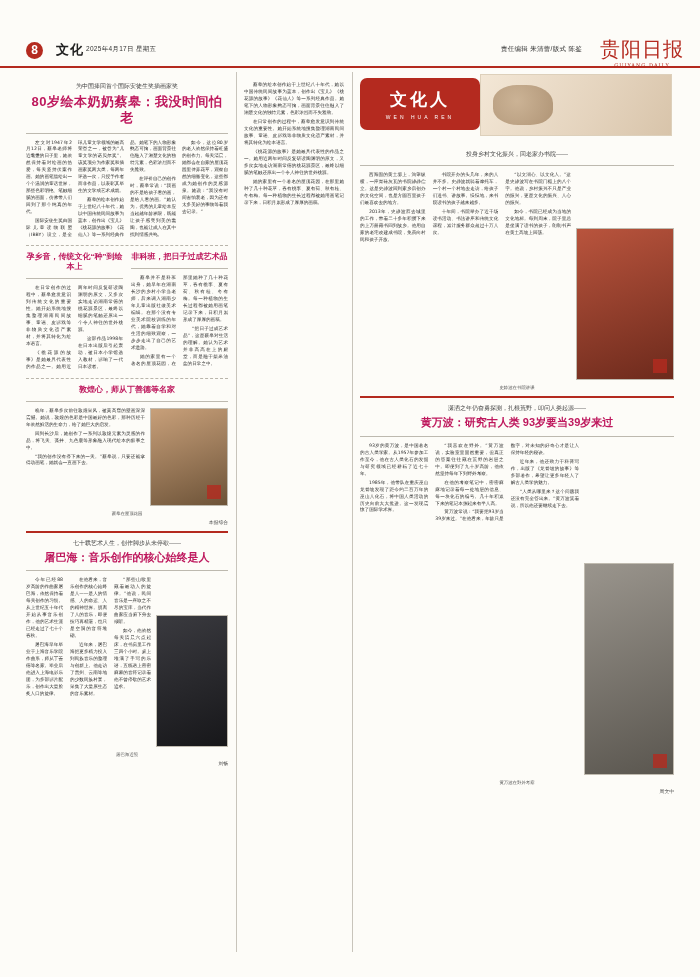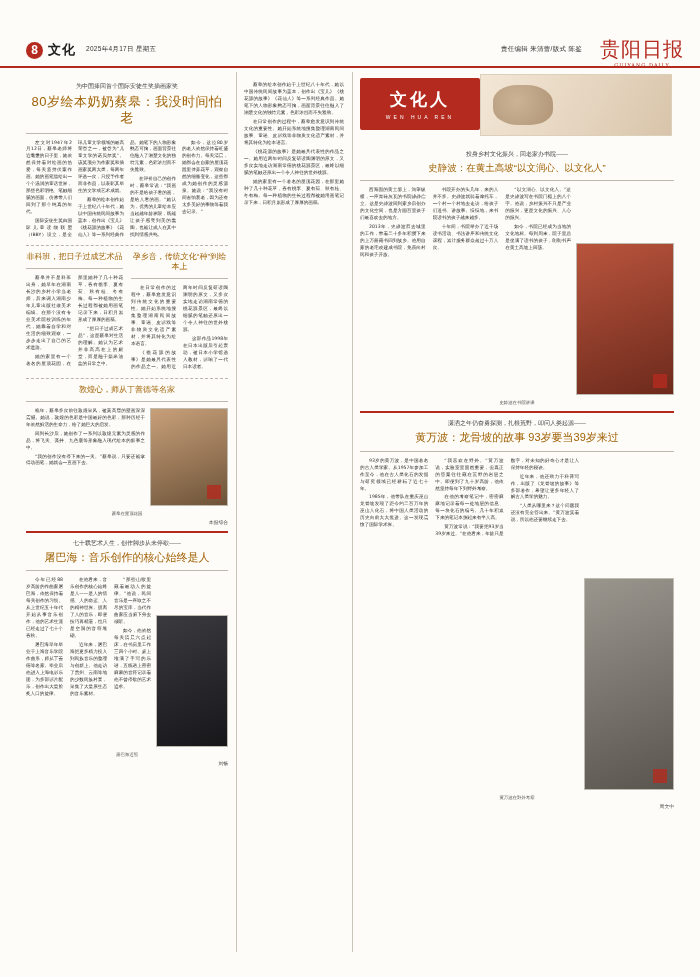--- a/index.html
+++ b/index.html
@@ -12,21 +12,21 @@
   .masthead{
     position:absolute;left:0;top:38px;width:700px;height:28px;
     border-bottom:2px solid #b42a1f;
   }
   .pg-badge{
     position:absolute;left:26px;top:42px;width:17px;height:17px;border-radius:50%;
     background:#b42a1f;color:#fff;font-size:12px;font-weight:bold;
     text-align:center;line-height:17px;
   }
   .pg-section{
-    position:absolute;left:48px;top:41px;font-size:13px;font-weight:bold;color:#222;
+    position:absolute;left:56px;top:41px;font-size:13px;font-weight:bold;color:#222;
     letter-spacing:1px;
   }
   .pg-date{
     position:absolute;left:86px;top:45px;font-size:6.5px;color:#333;letter-spacing:.3px;
   }
   .pg-editors{
     position:absolute;right:118px;top:45px;font-size:6.5px;color:#333;letter-spacing:.3px;
     text-align:right;
   }
   .logo{
@@ -39,21 +39,21 @@
   .col-rule{position:absolute;top:72px;width:1px;height:880px;background:#c8c4bb;}
   .c1{left:236px}
   .c2{left:352px}
 
   
   .tx{font-size:4.6px;line-height:1.52;color:#2b2b2b;text-align:justify;
       font-family:"DejaVu Sans","Liberation Sans",sans-serif;}
   .tx p{margin:0 0 2px 0;text-indent:9px;}
 
   .hl{font-size:6px;color:#444;line-height:1.5;margin-bottom:3px;text-align:center;}
-  .hd{font-weight:normal;color:#a16207;text-align:center;line-height:1.25;}
+  .hd{font-weight:bold;color:#be185d;text-align:center;line-height:1.25;}
   .hd-xl{font-size:13px;letter-spacing:.5px;}
   .hd-l{font-size:11px;}
   .hd-m{font-size:9.5px;}
   .hd-s{font-size:8px;}
   .byline{font-size:4.8px;text-align:right;color:#444;margin-top:3px;}
   .rule-d{border-top:1px dashed #b9b5ab;margin:6px 0;}
   .rule-s{border-top:1px solid #bdb9af;margin:6px 0;}
   .rule-thick{border-top:2px solid #b42a1f;margin:6px 0;}
 
   .cols2{column-count:2;column-gap:7px;}
@@ -68,21 +68,21 @@
   
   .M{position:absolute;left:244px;top:82px;width:100px;}
   
   .R{position:absolute;left:360px;top:150px;width:314px;}
 
   .nameplate{
     position:absolute;left:352px;top:74px;width:322px;height:64px;
   }
   .np-inner{
     position:absolute;left:8px;top:4px;width:120px;height:52px;background:#b42a1f;
-    color:#fff;border-radius:2px;
+    color:#fff;border-radius:7px;
   }
   .np-t{font-size:17px;font-weight:bold;letter-spacing:3px;text-align:center;margin-top:10px;}
   .np-s{font-size:5px;letter-spacing:3px;text-align:center;margin-top:3px;}
   .np-art{
     position:absolute;left:128px;top:0;width:190px;height:60px;
     background:linear-gradient(120deg,#f3e7d6,#e4d3bd 60%,#d8c4aa);
     border:1px solid #ddd0bb;
   }
   .np-art:after{
     content:"";position:absolute;left:12px;top:10px;width:60px;height:40px;
@@ -134,35 +134,35 @@
       <p>国际安徒生奖由国际儿童读物联盟（IBBY）设立，是全球儿童文学领域的最高荣誉之一，被誉为“儿童文学的诺贝尔奖”。该奖项分为作家奖和插画家奖两大类，每两年评选一次，只授予作者而非作品，以表彰其毕生的文学或艺术成就。</p>
       <p>蔡皋的绘本创作始于上世纪八十年代，她以中国传统民间故事为蓝本，创作出《宝儿》《桃花源的故事》《花仙人》等一系列经典作品。她笔下的人物形象憨态可掬，画面背景往往融入了湘楚文化的独特元素，色彩浓烈而不失雅致。</p>
       <p>在评价自己的创作时，蔡皋常说：“我画的不是给孩子看的画，是给人看的画。”她认为，优秀的儿童绘本应当超越年龄界限，既能让孩子感受到美的熏陶，也能让成人在其中找到情感共鸣。</p>
       <p>如今，这位80岁的老人依然保持着旺盛的创作力。每天清晨，她都会在自家的屋顶花园里侍弄花草，观察自然的细微变化，这些都成为她创作的灵感源泉。她说：“我没有时间害怕衰老，因为还有太多美好的事物等着我去记录。”</p>
     </div>
 
     <div class="rule-d"></div>
 
     <div style="display:flex;gap:8px;">
       <div style="width:97px;">
+        <div class="hd hd-s">孕乡音，传统文化“种”到绘本上</div>
+        <div class="rule-s"></div>
+        <div class="tx cols2">
+          <p>在日常创作的过程中，蔡皋愈发意识到传统文化的重要性。她开始系统地搜集整理湖南民间故事、童谣、皮影戏等非物质文化遗产素材，并将其转化为绘本语言。</p>
+          <p>《桃花源的故事》是她最具代表性的作品之一。她用近两年时间反复研读陶渊明的原文，又多次实地走访湖南常德的桃花源景区，最终以细腻的笔触还原出一个令人神往的世外桃源。</p>
+          <p>这部作品1998年在日本出版后引起轰动，被日本小学馆选入教材，影响了一代日本读者。</p>
+        </div>
+      </div>
+      <div style="width:97px;">
         <div class="hd hd-s">非科班，把日子过成艺术品</div>
         <div class="rule-s"></div>
         <div class="tx cols2">
           <p>蔡皋并不是科班出身，她早年在湖南长沙的乡村小学当老师，后来调入湖南少年儿童出版社做美术编辑。在那个没有专业美术院校训练的年代，她靠着自学和对生活的细致观察，一步步走出了自己的艺术道路。</p>
           <p>她的家里有一个著名的屋顶花园，在那里她种了几十种花草，春有桃李、夏有荷、秋有桂、冬有梅。每一种植物的生长过程都被她用画笔记录下来，日积月累形成了厚厚的画稿。</p>
           <p>“把日子过成艺术品”，这是蔡皋对生活的理解。她认为艺术并非高高在上的殿堂，而是融于柴米油盐的日常之中。</p>
-        </div>
-      </div>
-      <div style="width:97px;">
-        <div class="hd hd-s">孕乡音，传统文化“种”到绘本上</div>
-        <div class="rule-s"></div>
-        <div class="tx cols2">
-          <p>在日常创作的过程中，蔡皋愈发意识到传统文化的重要性。她开始系统地搜集整理湖南民间故事、童谣、皮影戏等非物质文化遗产素材，并将其转化为绘本语言。</p>
-          <p>《桃花源的故事》是她最具代表性的作品之一。她用近两年时间反复研读陶渊明的原文，又多次实地走访湖南常德的桃花源景区，最终以细腻的笔触还原出一个令人神往的世外桃源。</p>
-          <p>这部作品1998年在日本出版后引起轰动，被日本小学馆选入教材，影响了一代日本读者。</p>
         </div>
       </div>
     </div>
 
     <div class="rule-d"></div>
 
     <div class="hd hd-s">敦煌心，师从丁善德等名家</div>
     <div class="rule-s"></div>
     <div style="overflow:hidden;">
       <div class="imgbox photo-warm float-r" style="width:76px;height:96px;">
@@ -202,42 +202,41 @@
       <p>蔡皋的绘本创作始于上世纪八十年代，她以中国传统民间故事为蓝本，创作出《宝儿》《桃花源的故事》《花仙人》等一系列经典作品。她笔下的人物形象憨态可掬，画面背景往往融入了湘楚文化的独特元素，色彩浓烈而不失雅致。</p>
       <p>在日常创作的过程中，蔡皋愈发意识到传统文化的重要性。她开始系统地搜集整理湖南民间故事、童谣、皮影戏等非物质文化遗产素材，并将其转化为绘本语言。</p>
       <p>《桃花源的故事》是她最具代表性的作品之一。她用近两年时间反复研读陶渊明的原文，又多次实地走访湖南常德的桃花源景区，最终以细腻的笔触还原出一个令人神往的世外桃源。</p>
       <p>她的家里有一个著名的屋顶花园，在那里她种了几十种花草，春有桃李、夏有荷、秋有桂、冬有梅。每一种植物的生长过程都被她用画笔记录下来，日积月累形成了厚厚的画稿。</p>
     </div>
   </div>
 
   <div class="R">
 
     <div class="hl">投身乡村文化振兴，回老家办书院——</div>
-    <div class="hd hd-m">史静波：在黄土高坡“以文润心、以文化人”</div>
     <div class="rule-s"></div>
 
     <div style="overflow:hidden;">
       <div class="imgbox photo-red float-r" style="width:96px;height:150px;margin-top:56px;">
         <div class="seal"></div>
       </div>
       <div class="tx cols3" style="column-count:3;">
         <p>西海固的黄土塬上，沟壑纵横，一座青砖灰瓦的书院静静伫立。这是史静波回到家乡后创办的文化空间，也是方圆百里孩子们最喜欢去的地方。</p>
         <p>2013年，史静波辞去城里的工作，带着二十多年积攒下来的上万册藏书回到故乡。他用自家的老宅改建成书院，免费向村民和孩子开放。</p>
         <p>书院开办的头几年，来的人并不多。史静波就骑着摩托车，一个村一个村地去走访，给孩子们送书、讲故事。慢慢地，来书院读书的孩子越来越多。</p>
         <p>十年间，书院举办了近千场读书活动、书法讲座和传统文化课程，累计服务群众超过十万人次。</p>
         <p>“以文润心、以文化人。”这是史静波写在书院门楣上的八个字。他说，乡村振兴不只是产业的振兴，更是文化的振兴、人心的振兴。</p>
         <p>如今，书院已经成为当地的文化地标。每到周末，院子里总是坐满了读书的孩子，朗朗书声在黄土高坡上回荡。</p>
       </div>
     </div>
     <div class="cap">史静波在书院讲课</div>
 
     <div class="rule-thick"></div>
 
     <div class="hl">潇洒之年仍奋勇探测，扎根荒野，叩问人类起源——</div>
-    <div class="hd hd-l">黄万波：龙骨坡的故事 93岁要当39岁来过</div>
+    <div class="hd hd-l">黄万波：研究古人类 93岁要当39岁来过</div>
     <div class="rule-s"></div>
 
     <div style="overflow:hidden;">
       <div class="imgbox photo-grey float-r" style="width:88px;height:210px;margin-top:120px;">
         <div class="seal"></div>
       </div>
       <div class="tx cols3">
         <p>93岁的黄万波，是中国著名的古人类学家。从1957年参加工作至今，他在古人类化石的发掘与研究领域已经耕耘了近七十年。</p>
         <p>1985年，他带队在重庆巫山龙骨坡发现了距今约二百万年的巫山人化石，将中国人类活动的历史向前大大推进。这一发现震惊了国际学术界。</p>
         <p>“我喜欢在野外。”黄万波说，实验室里固然重要，但真正的答案往往藏在荒野的岩层之中。即便到了九十岁高龄，他依然坚持每年下到野外考察。</p>

